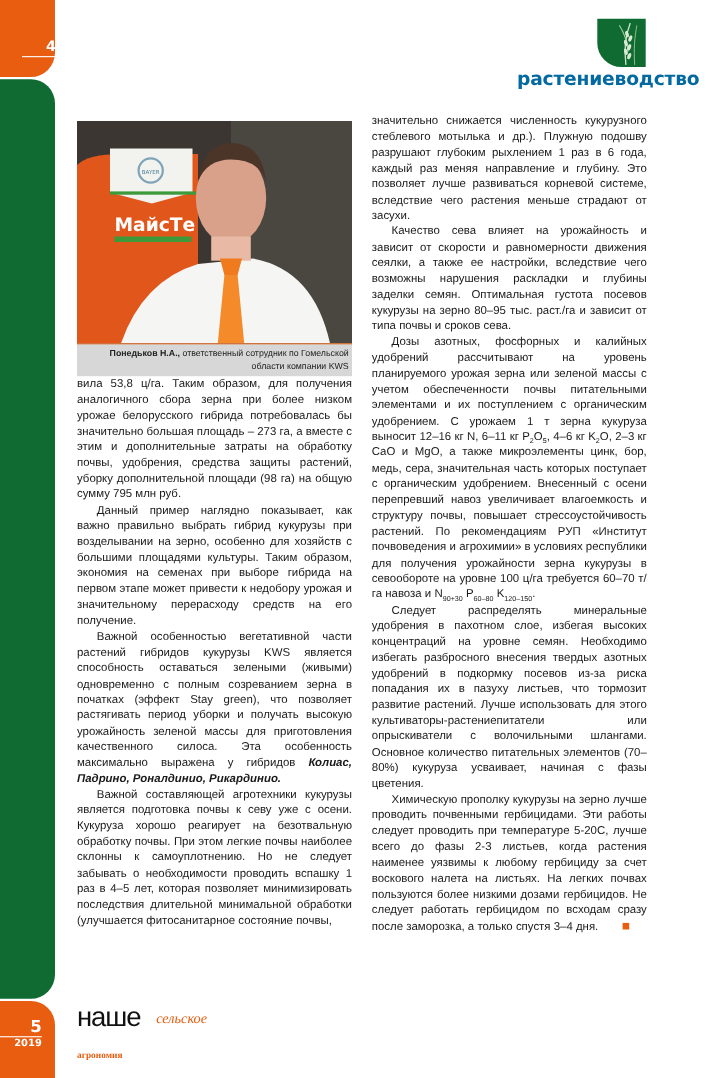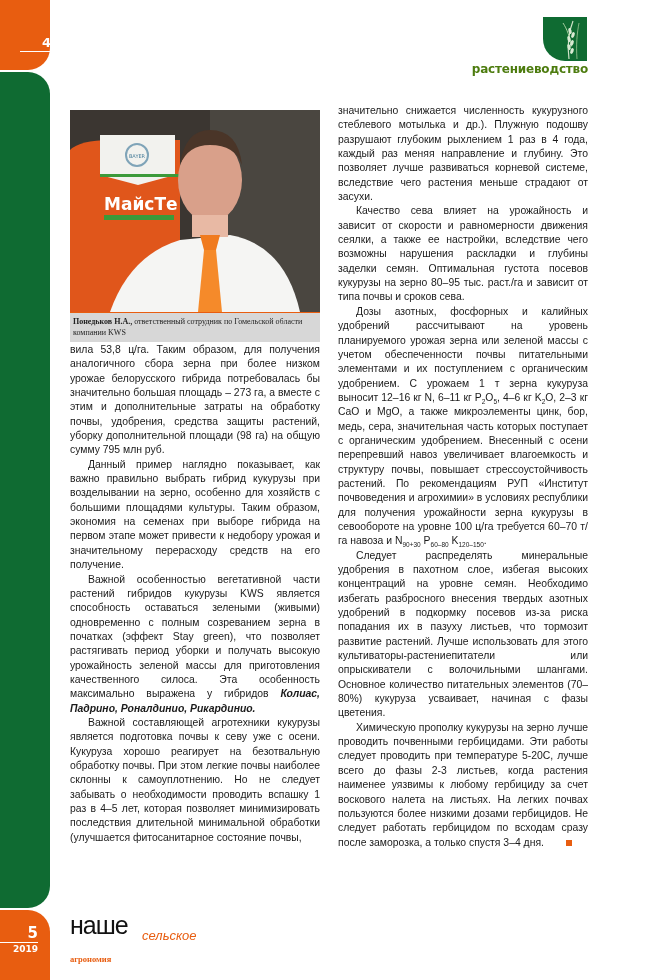--- a/index.html
+++ b/index.html
@@ -31,32 +31,33 @@
       color: #fff; font-weight: bold;
     }
     .issue-num .n { font-size: 15px; line-height: 15px; display:block; border-bottom: 1.5px solid #fff; padding-bottom:1px;}
     .issue-num .y { font-size: 9px; line-height: 12px; display:block; }
 
     .section-logo {
       position: absolute; left: 543px; top: 17px; width: 44px; height: 44px;
       background: #0f6b32; border-bottom-left-radius: 22px; overflow: hidden;
     }
     .section-title {
-      position: absolute; left: 470px; top: 62px; width: 118px; text-align: right;
-      color: #4d7c0f; font-weight: bold; font-size: 12px; letter-spacing: -0.2px;
+      position: absolute; left: 470px; top: 62px; width: 118px; text-align: center;
+      color: #0369a1; font-weight: bold; font-size: 17px; letter-spacing: -0.2px;
     }
 
     .photo {
       position: absolute; left: 70px; top: 110px; width: 250px; height: 202px;
       background: #7dd3fc; overflow: hidden; border-bottom: 3px solid #e85d10;
     }
     .caption {
       position: absolute; left: 70px; top: 313px; width: 244px; padding: 3px 3px 4px 3px;
       background: #d7d7d7; font-size: 8px; line-height: 11px; color: #222;
-      font-family: Liberation Serif, serif;
+      font-family: Liberation Sans, sans-serif;
+      text-align: right;
     }
     .caption b { font-weight: bold; }
 
     .col {
       position: absolute; font-size: 10.4px; line-height: 14.35px; text-align: justify;
       font-family: "Liberation Sans", sans-serif; color: #1a1a1a;
     }
     .col p { margin: 0; text-indent: 0; }
     .col p.ind { text-indent: 18px; }
     .col-left { left: 70px; top: 343px; width: 250px; }
@@ -64,21 +65,21 @@
     .end-mark { display:inline-block; width:6px; height:6px; background:#e85d10; margin-left: 22px; vertical-align: middle;}
     sub { font-size: 6.5px; line-height: 0; }
 
     .mag-logo { position: absolute; left: 70px; top: 914px; width: 180px; height: 60px; }
     .mag-logo .l1, .mag-logo .l2 {
       position: absolute; left: 0; font-family: "Liberation Sans", sans-serif; color: #111; font-size: 25px; line-height: 22px; letter-spacing: -1px;
     }
     .mag-logo .l1 { top: 0; }
     .mag-logo .l2 { top: 18px; }
     .mag-logo .script {
-      position: absolute; left: 72px; top: 14px; font-family: Liberation Sans, sans-serif; font-style: italic;
+      position: absolute; left: 72px; top: 4px; font-family: Liberation Serif, serif; font-style: italic;
       color: #e85d10; font-size: 13px;
     }
     .mag-logo .agro {
       position: absolute; left: 0; top: 40px; font-size: 8.5px; font-weight: bold; color: #e85d10; font-family: Liberation Serif, serif;
     }
   </style>
 </head>
 <body>
 
 <div class="sidebar-top"></div>
@@ -129,21 +130,21 @@
 </div>
 
 <div class="col col-left">
   <p>вила 53,8 ц/га. Таким образом, для получения аналогичного сбора зерна при более низком урожае белорусского гибрида потребовалась бы значительно большая площадь – 273 га, а вместе с этим и дополнительные затраты на обработку почвы, удобрения, средства защиты растений, уборку дополнительной площади (98 га) на общую сумму 795 млн руб.</p>
   <p class="ind">Данный пример наглядно показывает, как важно правильно выбрать гибрид кукурузы при возделывании на зерно, особенно для хозяйств с большими площадями культуры. Таким образом, экономия на семенах при выборе гибрида на первом этапе может привести к недобору урожая и значительному перерасходу средств на его получение.</p>
   <p class="ind"><span>Важной особенностью вегетативной части растений гибридов кукурузы KWS является способность оставаться зелеными (живыми) одновременно с полным созреванием зерна в початках (эффект Stay green), что позволяет растягивать период уборки и получать высокую урожайность зеленой массы для приготовления качественного силоса. Эта особенность максимально выражена у гибридов </span><b><i>Колиас, Падрино, Роналдинио, Рикардинио.</i></b></p>
   <p class="ind">Важной составляющей агротехники кукурузы является подготовка почвы к севу уже с осени. Кукуруза хорошо реагирует на безотвальную обработку почвы. При этом легкие почвы наиболее склонны к самоуплотнению. Но не следует забывать о необходимости проводить вспашку 1 раз в 4–5 лет, которая позволяет минимизировать последствия длительной минимальной обработки (улучшается фитосанитарное состояние почвы,</p>
 </div>
 
 <div class="col col-right">
-  <p>значительно снижается численность кукурузного стеблевого мотылька и др.). Плужную подошву разрушают глубоким рыхлением 1 раз в 4 года, каждый раз меняя направление и глубину. Это позволяет лучше развиваться корневой системе, вследствие чего растения меньше страдают от засухи.</p>
+  <p>значительно снижается численность кукурузного стеблевого мотылька и др.). Плужную подошву разрушают глубоким рыхлением 1 раз в 6 года, каждый раз меняя направление и глубину. Это позволяет лучше развиваться корневой системе, вследствие чего растения меньше страдают от засухи.</p>
   <p class="ind">Качество сева влияет на урожайность и зависит от скорости и равномерности движения сеялки, а также ее настройки, вследствие чего возможны нарушения раскладки и глубины заделки семян. Оптимальная густота посевов кукурузы на зерно 80–95 тыс. раст./га и зависит от типа почвы и сроков сева.</p>
   <p class="ind"><span>Дозы азотных, фосфорных и калийных удобрений рассчитывают на уровень планируемого урожая зерна или зеленой массы с учетом обеспеченности почвы питательными элементами и их поступлением с органическим удобрением. С урожаем 1 т зерна кукуруза выносит 12–16 кг N, 6–11 кг P</span><sub>2</sub><span>O</span><sub>5</sub><span>, 4–6 кг K</span><sub>2</sub><span>O, 2–3 кг CaO и MgO, а также микроэлементы цинк, бор, медь, сера, значительная часть которых поступает с органическим удобрением. Внесенный с осени перепревший навоз увеличивает влагоемкость и структуру почвы, повышает стрессоустойчивость растений. По рекомендациям РУП «Институт почвоведения и агрохимии» в условиях республики для получения урожайности зерна кукурузы в севообороте на уровне 100 ц/га требуется 60–70 т/га навоза и N</span><sub>90+30</sub><span> P</span><sub>60–80</sub><span> K</span><sub>120–150</sub><span>.</span></p>
   <p class="ind">Следует распределять минеральные удобрения в пахотном слое, избегая высоких концентраций на уровне семян. Необходимо избегать разбросного внесения твердых азотных удобрений в подкормку посевов из-за риска попадания их в пазуху листьев, что тормозит развитие растений. Лучше использовать для этого культиваторы-растениепитатели или опрыскиватели с волочильными шлангами. Основное количество питательных элементов (70–80%) кукуруза усваивает, начиная с фазы цветения.</p>
   <p class="ind"><span>Химическую прополку кукурузы на зерно лучше проводить почвенными гербицидами. Эти работы следует проводить при температуре 5-20С, лучше всего до фазы 2-3 листьев, когда растения наименее уязвимы к любому гербициду за счет воскового налета на листьях. На легких почвах пользуются более низкими дозами гербицидов. Не следует работать гербицидом по всходам сразу после заморозка, а только спустя 3–4 дня.</span><span class="end-mark"></span></p>
 </div>
 
 <div class="mag-logo">
   <span class="l1">наше</span>
   <span class="script">сельское</span>
   <span class="agro">агрономия</span>

